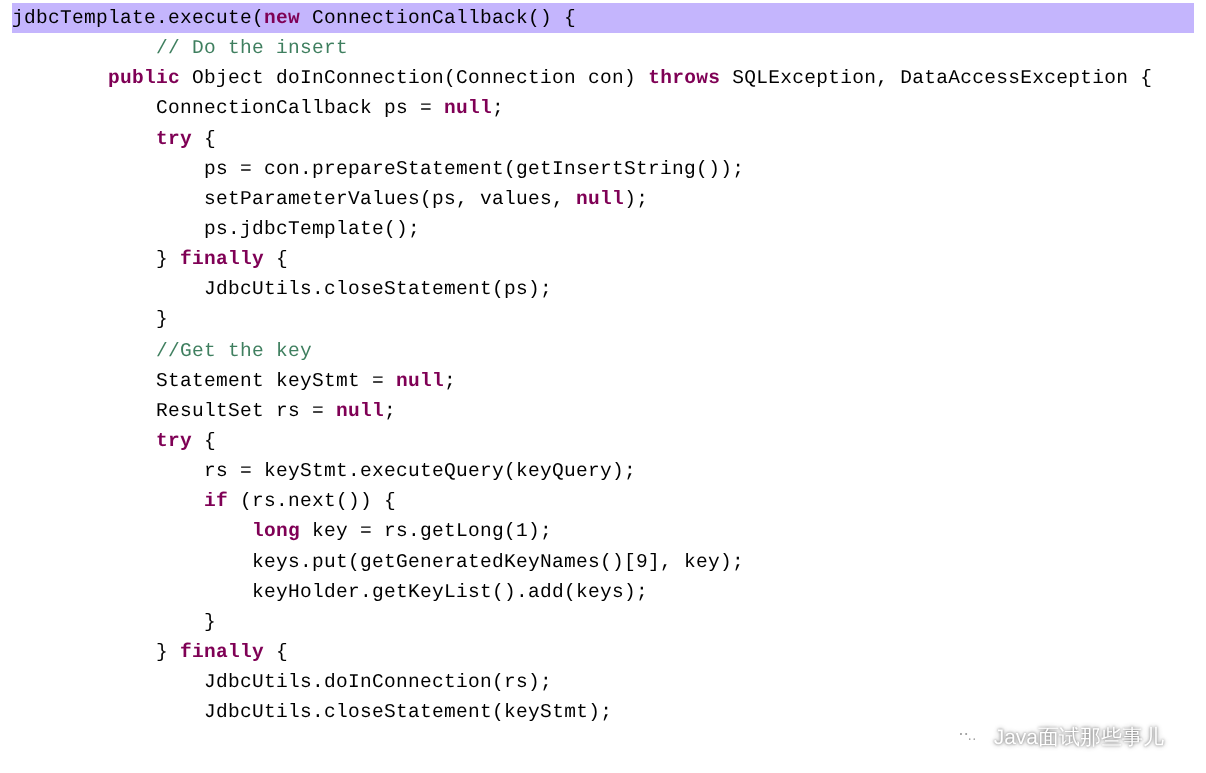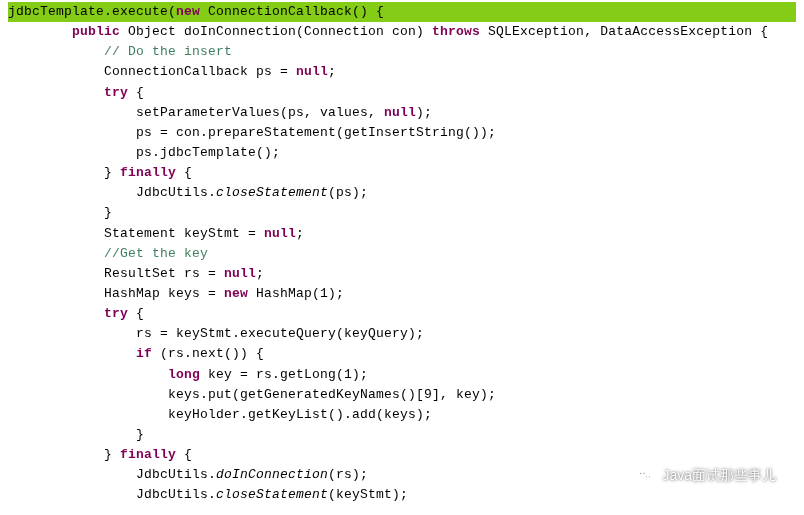--- a/index.html
+++ b/index.html
@@ -18,63 +18,62 @@
   .code-container {
     padding: 2px 8px 8px 8px;
     white-space: pre;
     letter-spacing: 0.2px;
   }
   .line {
     display: block;
     min-height: 1.55em;
   }
   .line.highlight {
-    background: #84cc16;
+    background: #c4b5fd;
   }
   .kw { color: #7f0055; font-weight: bold; }       
   .comment { color: #3f7f5f; }                     
-  .static-call { font-style: italic; color: #000; }
+  .static-call { color: #000; }
   .watermark {
     position: absolute;
     right: 28px;
-    bottom: 28px;
+    bottom: 12px;
     display: flex;
     align-items: center;
     gap: 8px;
     color: #ffffff;
     font-family: Arial, "Microsoft YaHei", sans-serif;
     font-size: 14px;
     text-shadow: 0 0 2px rgba(0,0,0,0.6), 0 0 4px rgba(0,0,0,0.4);
     opacity: 0.9;
   }
   .watermark .wm-icon {
     width: 18px;
     height: 18px;
     display: inline-block;
   }
   .watermark svg { width:18px; height:18px; display:block; }
 </style>
 </head>
 <body>
 
 <div class="code-container" id="code-block"><span class="line highlight"><span>jdbcTemplate.execute(</span><span class="kw">new</span><span> ConnectionCallback() {</span>
+</span><span class="line">            <span class="comment">// Do the insert</span>
 </span><span class="line">        <span class="kw">public</span><span> Object doInConnection(Connection con) </span><span class="kw">throws</span><span> SQLException, DataAccessException {</span>
-</span><span class="line">            <span class="comment">// Do the insert</span>
 </span><span class="line">            <span>ConnectionCallback ps = </span><span class="kw">null</span><span>;</span>
 </span><span class="line">            <span class="kw">try</span><span> {</span>
+</span><span class="line">                <span>ps = con.prepareStatement(getInsertString());</span>
 </span><span class="line">                <span>setParameterValues(ps, values, </span><span class="kw">null</span><span>);</span>
-</span><span class="line">                <span>ps = con.prepareStatement(getInsertString());</span>
 </span><span class="line">                <span>ps.jdbcTemplate();</span>
 </span><span class="line">            <span>} </span><span class="kw">finally</span><span> {</span>
 </span><span class="line">                <span>JdbcUtils.</span><span class="static-call">closeStatement</span><span>(ps);</span>
 </span><span class="line">            <span>}</span>
+</span><span class="line">            <span class="comment">//Get the key</span>
 </span><span class="line">            <span>Statement keyStmt = </span><span class="kw">null</span><span>;</span>
-</span><span class="line">            <span class="comment">//Get the key</span>
 </span><span class="line">            <span>ResultSet rs = </span><span class="kw">null</span><span>;</span>
-</span><span class="line">            <span>HashMap keys = </span><span class="kw">new</span><span> HashMap(1);</span>
 </span><span class="line">            <span class="kw">try</span><span> {</span>
 </span><span class="line">                <span>rs = keyStmt.executeQuery(keyQuery);</span>
 </span><span class="line">                <span class="kw">if</span><span> (rs.next()) {</span>
 </span><span class="line">                    <span class="kw">long</span><span> key = rs.getLong(1);</span>
 </span><span class="line">                    <span>keys.put(getGeneratedKeyNames()[9], key);</span>
 </span><span class="line">                    <span>keyHolder.getKeyList().add(keys);</span>
 </span><span class="line">                <span>}</span>
 </span><span class="line">            <span>} </span><span class="kw">finally</span><span> {</span>
 </span><span class="line">                <span>JdbcUtils.</span><span class="static-call">doInConnection</span><span>(rs);</span>
 </span><span class="line">                <span>JdbcUtils.</span><span class="static-call">closeStatement</span><span>(keyStmt);</span>

